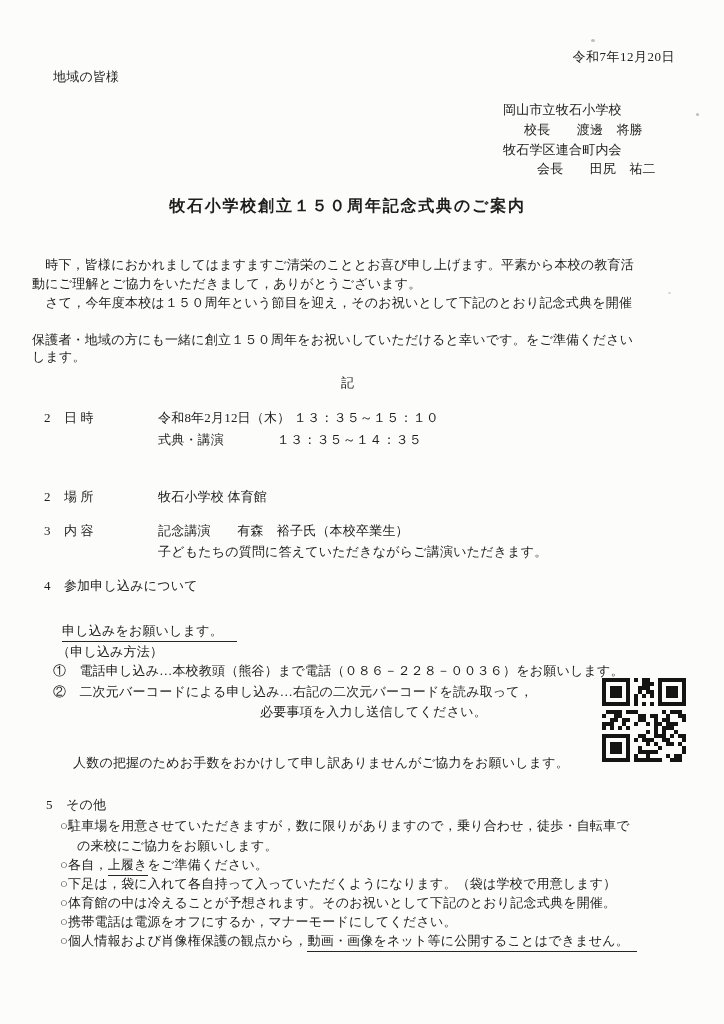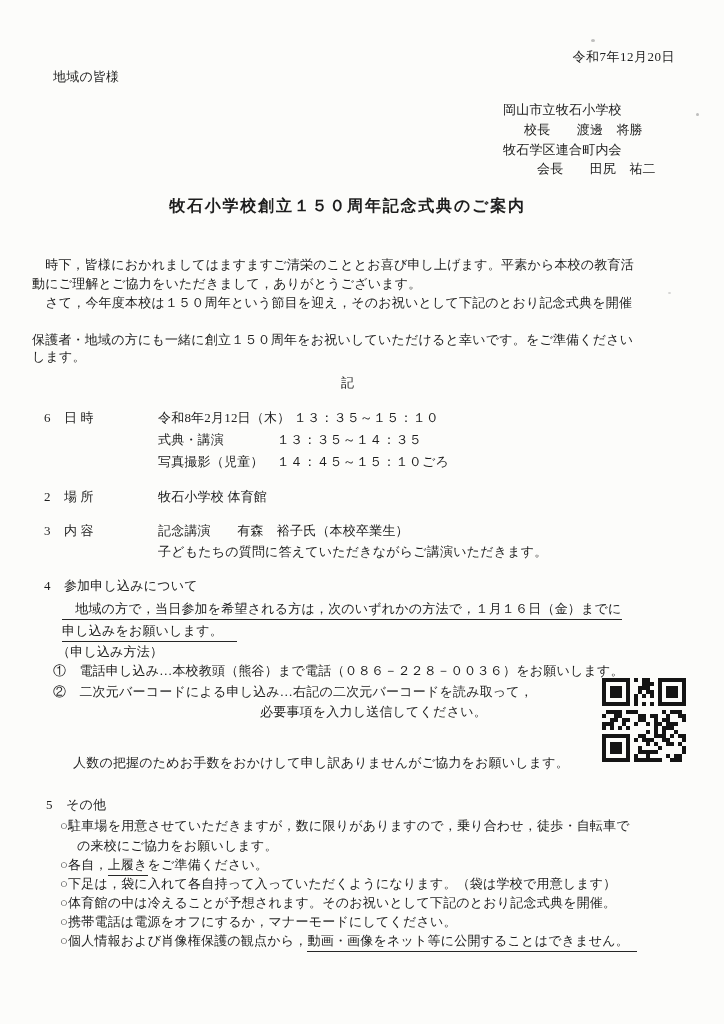--- a/index.html
+++ b/index.html
@@ -42,34 +42,32 @@
   <div class="ln center title" style="top:196px">牧石小学校創立１５０周年記念式典のご案内</div>
 
   <div class="ln" style="left:32px;top:274px">動にご理解とご協力をいただきまして，ありがとうございます。</div>
   <div class="ln" style="left:32px;top:255px">　時下，皆様におかれましてはますますご清栄のこととお喜び申し上げます。平素から本校の教育活</div>
   <div class="ln" style="left:32px;top:293px">　さて，今年度本校は１５０周年という節目を迎え，そのお祝いとして下記のとおり記念式典を開催</div>
   <div class="ln" style="left:32px;top:330px">保護者・地域の方にも一緒に創立１５０周年をお祝いしていただけると幸いです。をご準備ください</div>
   <div class="ln" style="left:32px;top:347px">します。</div>
 
   <div class="ln center" style="top:373px">記</div>
 
-  <div class="ln" style="left:44px;top:408px">6　日 時</div>
+  <div class="ln" style="left:44px;top:408px">2　日 時</div>
   <div class="ln" style="left:158px;top:408px">令和8年2月12日（木） １３：３５～１５：１０</div>
   <div class="ln" style="left:158px;top:430px">式典・講演　　　　１３：３５～１４：３５</div>
-  <div class="ln" style="left:158px;top:452px">写真撮影（児童）　１４：４５～１５：１０ごろ</div>
 
   <div class="ln" style="left:44px;top:487px">2　場 所</div>
   <div class="ln" style="left:158px;top:487px">牧石小学校 体育館</div>
 
   <div class="ln" style="left:44px;top:521px">3　内 容</div>
   <div class="ln" style="left:158px;top:521px">記念講演　　有森　裕子氏（本校卒業生）</div>
   <div class="ln" style="left:158px;top:542px">子どもたちの質問に答えていただきながらご講演いただきます。</div>
 
   <div class="ln" style="left:44px;top:576px">4　参加申し込みについて</div>
-  <div class="ln u" style="left:62px;top:599px">　地域の方で，当日参加を希望される方は，次のいずれかの方法で，１月１６日（金）までに</div>
   <div class="ln u" style="left:62px;top:621px;padding-right:14px">申し込みをお願いします。</div>
   <div class="ln" style="left:57px;top:642px">（申し込み方法）</div>
   <div class="ln" style="left:53px;top:661px">①　電話申し込み…本校教頭（熊谷）まで電話（０８６－２２８－００３６）をお願いします。</div>
   <div class="ln" style="left:53px;top:682px">②　二次元バーコードによる申し込み…右記の二次元バーコードを読み取って，</div>
   <div class="ln" style="left:260px;top:702px">必要事項を入力し送信してください。</div>
   <div class="ln" style="left:73px;top:753px">人数の把握のためお手数をおかけして申し訳ありませんがご協力をお願いします。</div>
 
   <div class="qr"><svg width="84" height="84" viewBox="0 0 84 84" shape-rendering="crispEdges" fill="#141414">
         <rect x="0" y="0" width="4" height="4"></rect>
         <rect x="4" y="0" width="4" height="4"></rect>

